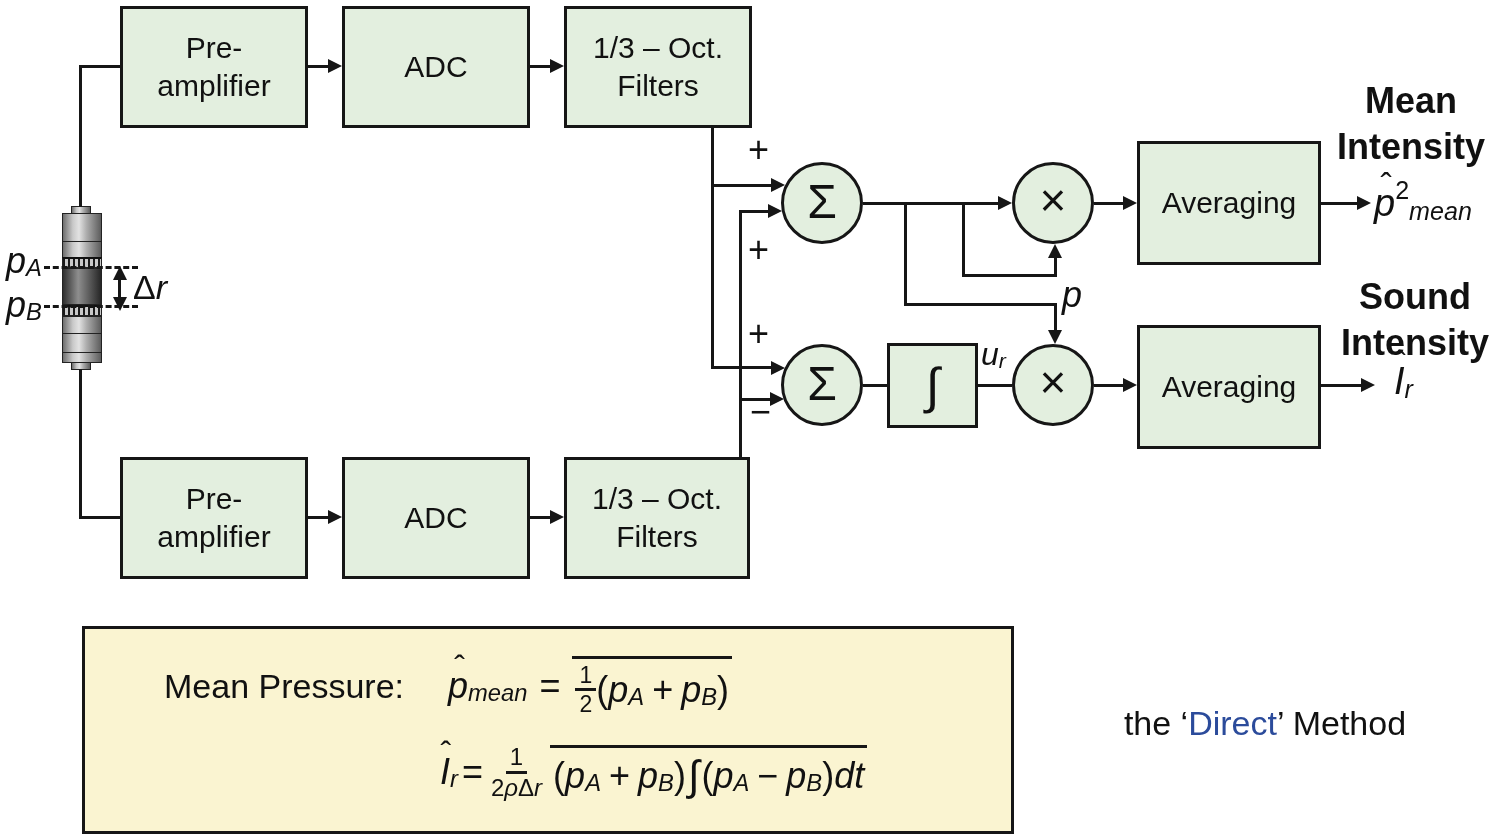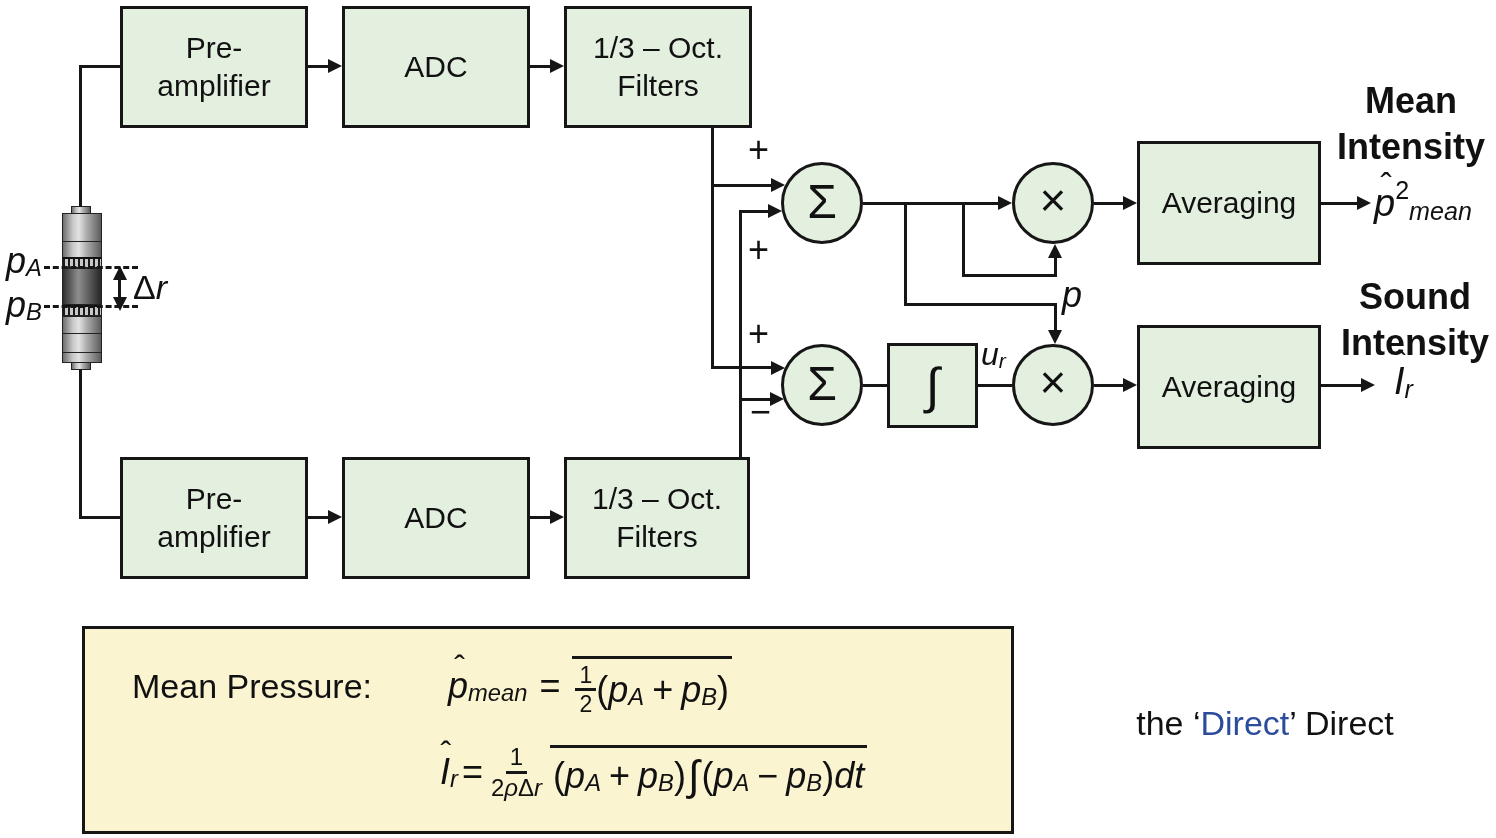--- a/index.html
+++ b/index.html
@@ -203,21 +203,21 @@
       <span class="sp">2</span>
       <span class="sb">mean</span>
   </div>
   <div class="mathrow" style="left:1394px;top:360px;font-size:38px;">
     <span class="hw"><span class="hat">ˆ</span><span>I</span></span>
       <span class="sb">r</span>
   </div>
 
   <div class="formulabox" style="left:82px;top:626px;width:932px;height:208px;"></div>
 
-  <div class="fline" style="left:132px;top:650px;height:72px;align-items:center;">
+  <div class="fline" style="left:164px;top:650px;height:72px;align-items:center;">
     <span class="flabel">Mean Pressure:</span>
   </div>
   <div class="fline" style="left:448px;top:646px;height:80px;">
     <span class="hw"><span class="hat">ˆ</span><span>p</span></span>
       <span class="sb">mean</span>
     <span style="margin:0 12px;">=</span>
     <span class="ovl">
       <span class="frac" style="font-size:23px;">
         <span class="num">1</span>
         <span class="den">2</span>
@@ -254,16 +254,16 @@
         <span class="sb">A</span>
         <span style="margin:0 8px;">−</span>
         <span class="it">p</span>
         <span class="sb">B</span>
         <span>)</span>
         <span class="it">dt</span>
     </span>
   </div>
 
   <div class="foot" style="left:1095px;top:700px;width:340px;">
-    <div><span>the ‘</span><span class="blue">Direct</span><span>’ Direct</span></div>
+    <div><span>the ‘</span><span class="blue">Direct</span><span>’ Method</span></div>
   </div>
 
 </div>
 
 </body></html>

